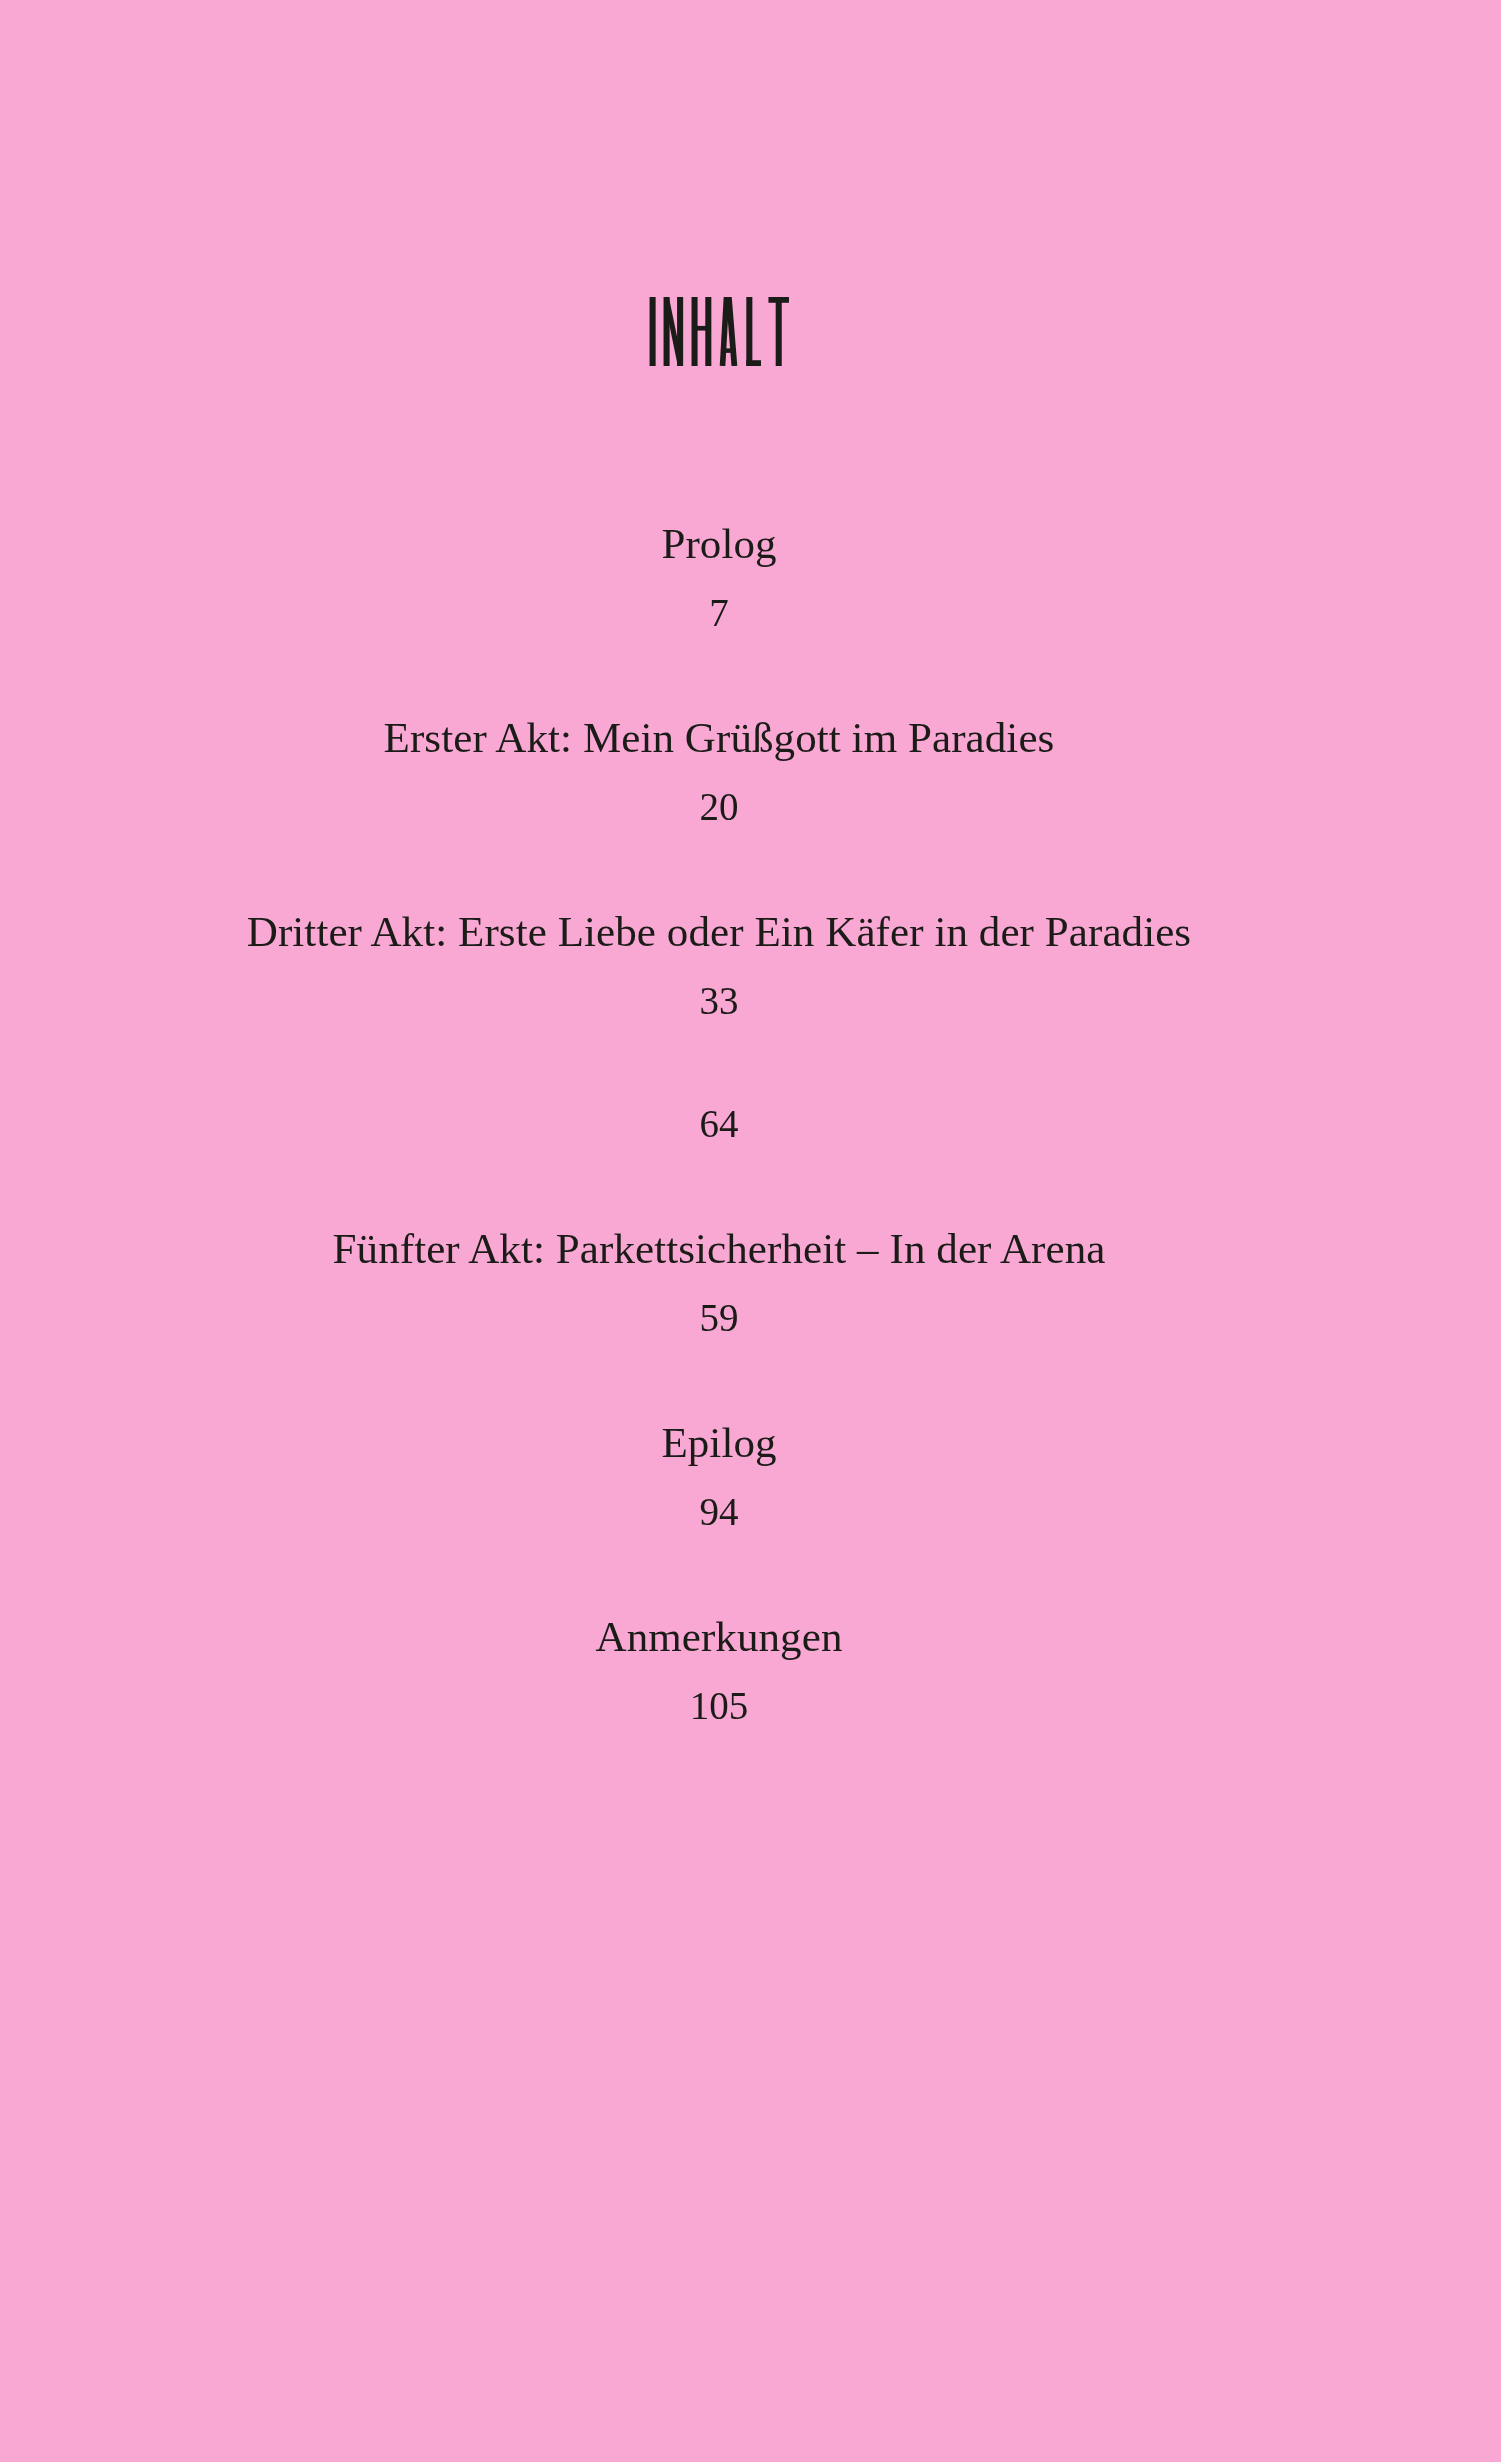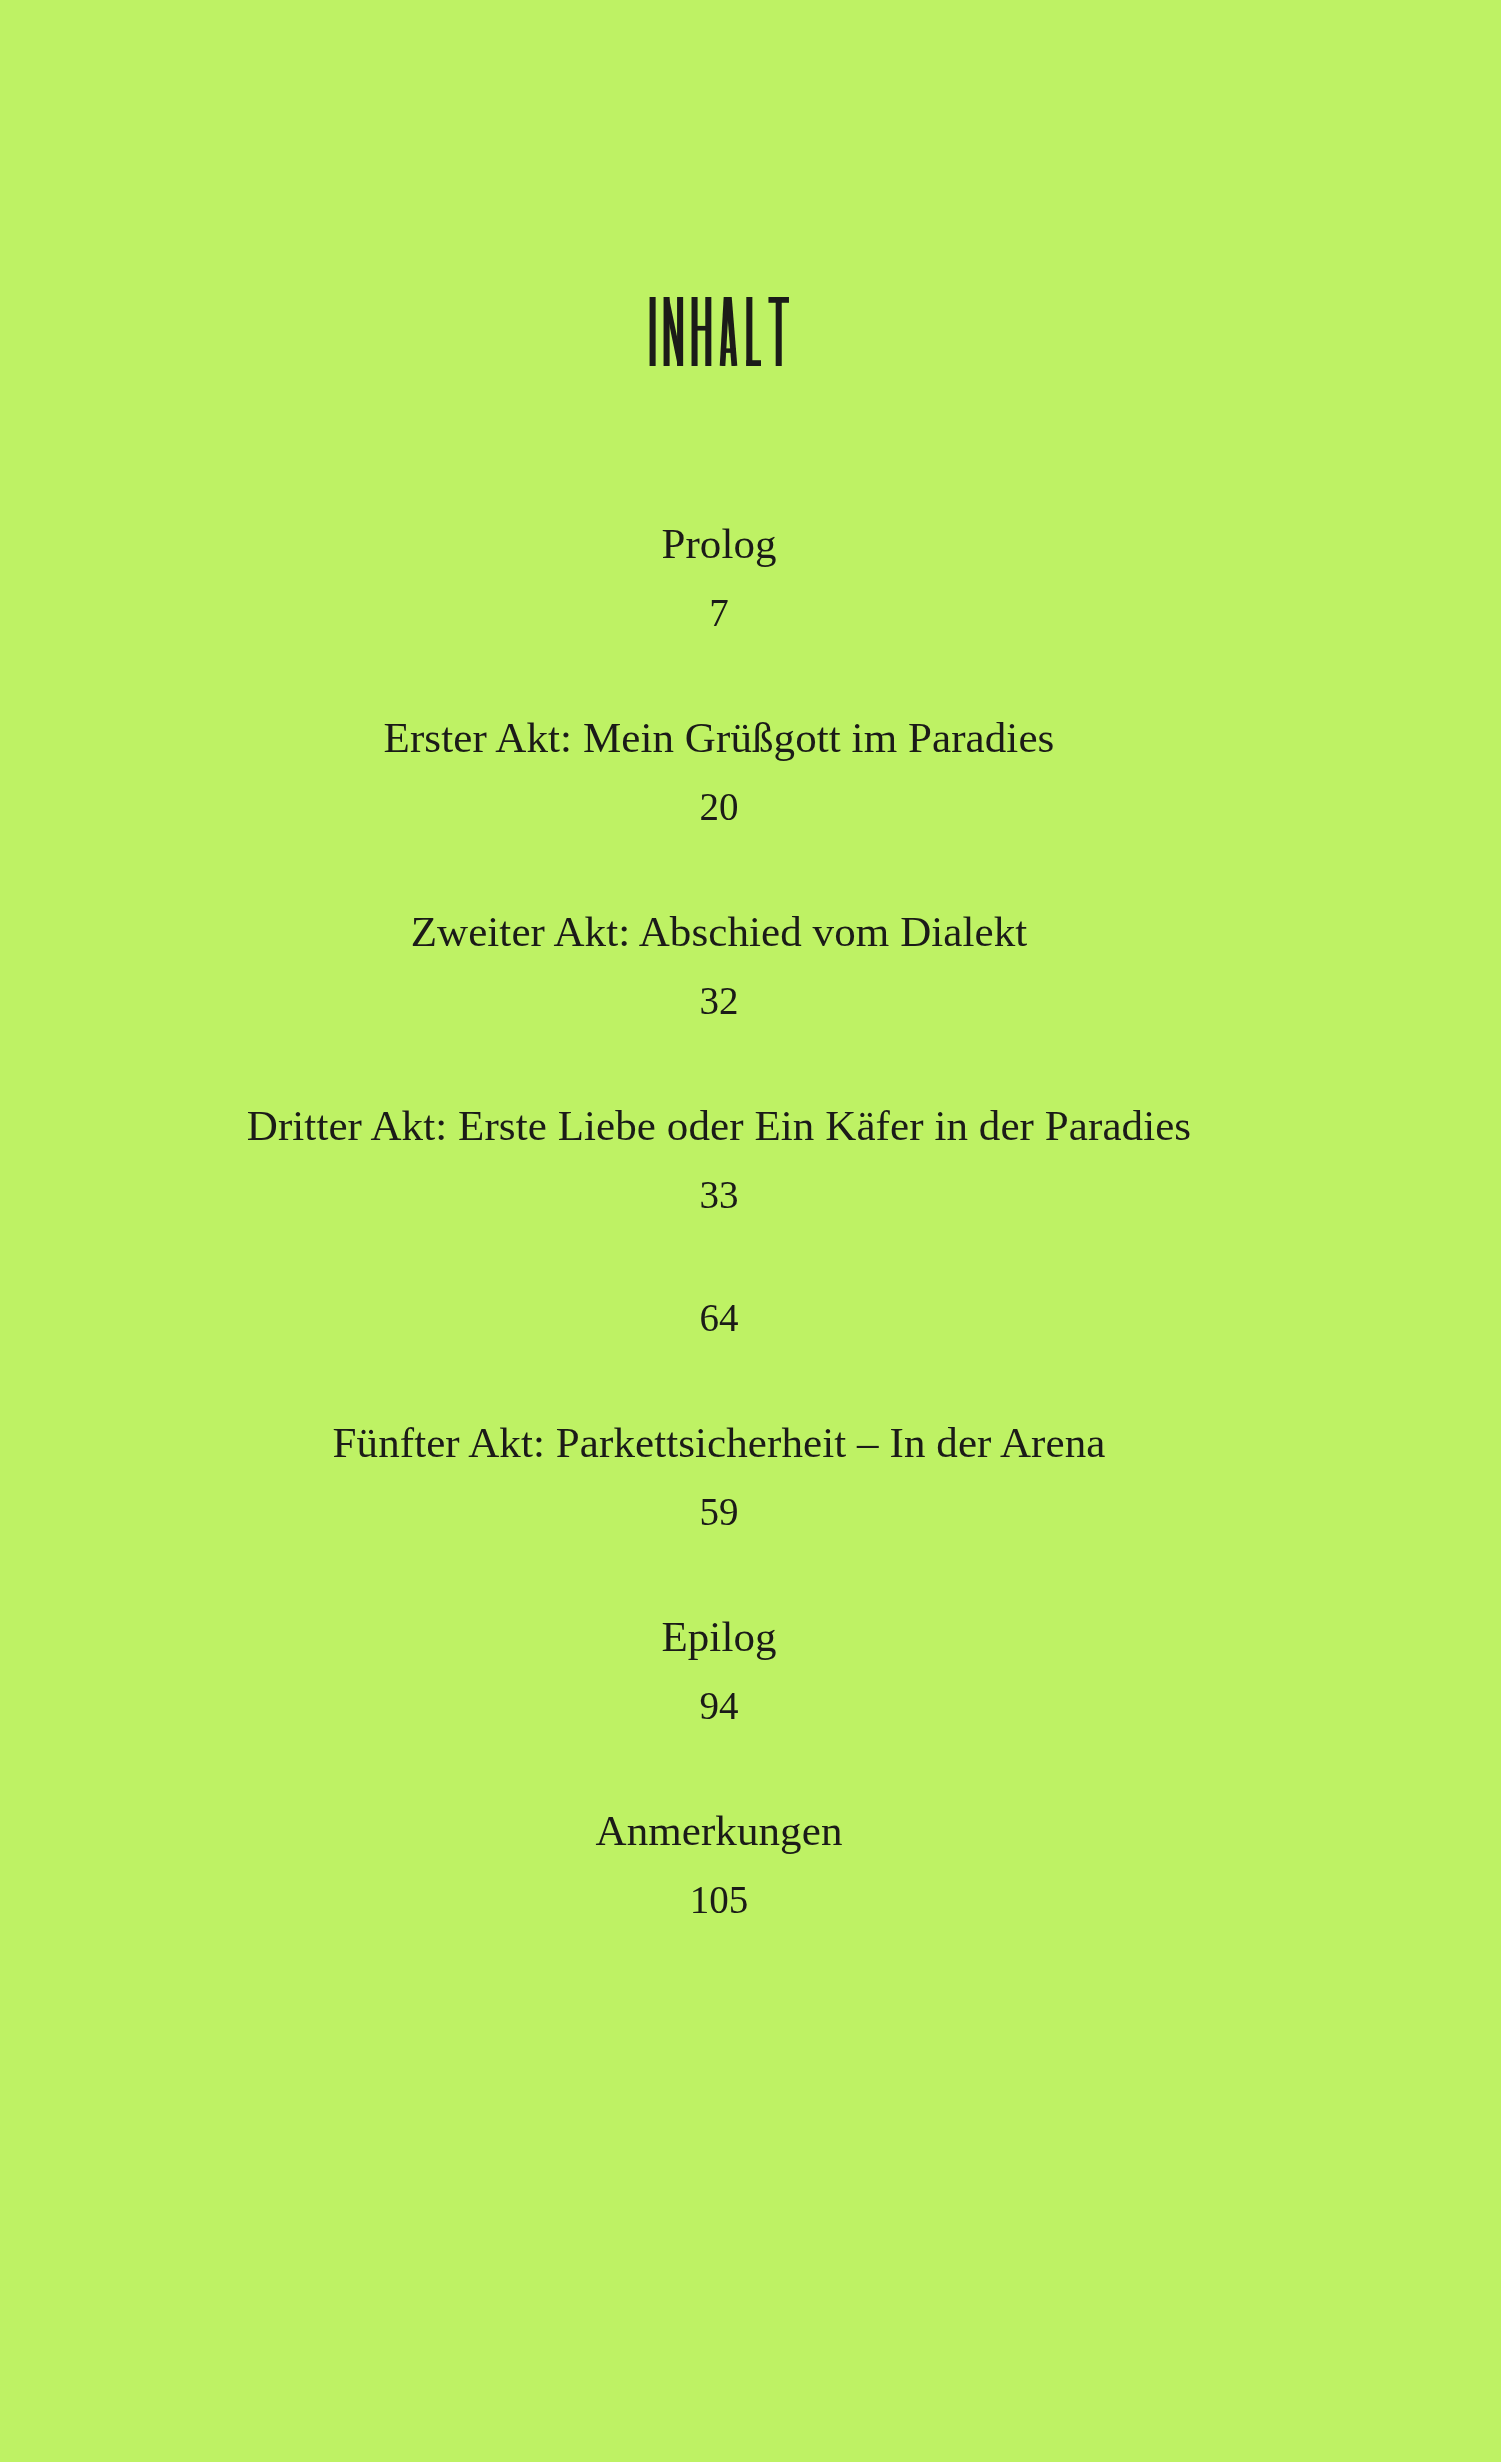--- a/index.html
+++ b/index.html
@@ -9,21 +9,21 @@
   }
   body {
     width: 1501px;
     height: 2462px;
     position: relative;
     font-family: "Liberation Serif", "DejaVu Serif", serif;
   }
   .sheet {
     position: absolute;
     inset: 0;
-    background: #bef264;
+    background: #f9a8d4;
     overflow: hidden;
   }
   
   .content {
     width: 1438px;
     text-align: center;
     color: #1b1b18;
   }
   .masthead {
     padding-top: 297px;
@@ -93,24 +93,20 @@
       <div class="toc-entry">
         <div class="entry-title">Prolog</div>
         <div class="entry-page">7</div>
       </div>
 
       <div class="toc-entry">
         <div class="entry-title">Erster Akt: Mein Grüßgott im Paradies</div>
         <div class="entry-page">20</div>
       </div>
 
-      <div class="toc-entry">
-        <div class="entry-title">Zweiter Akt: Abschied vom Dialekt</div>
-        <div class="entry-page">32</div>
-      </div>
 
       <div class="toc-entry">
         <div class="entry-title">Dritter Akt: Erste Liebe oder Ein Käfer in der Paradies</div>
         <div class="entry-page">33</div>
       </div>
 
       <div class="toc-entry">
         <div class="entry-page">64</div>
       </div>
 

